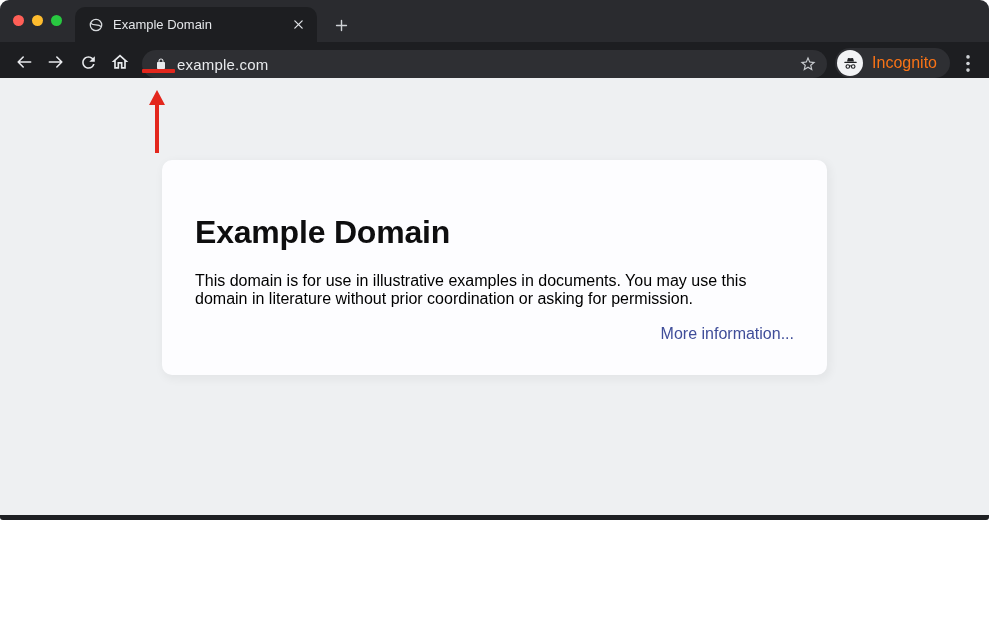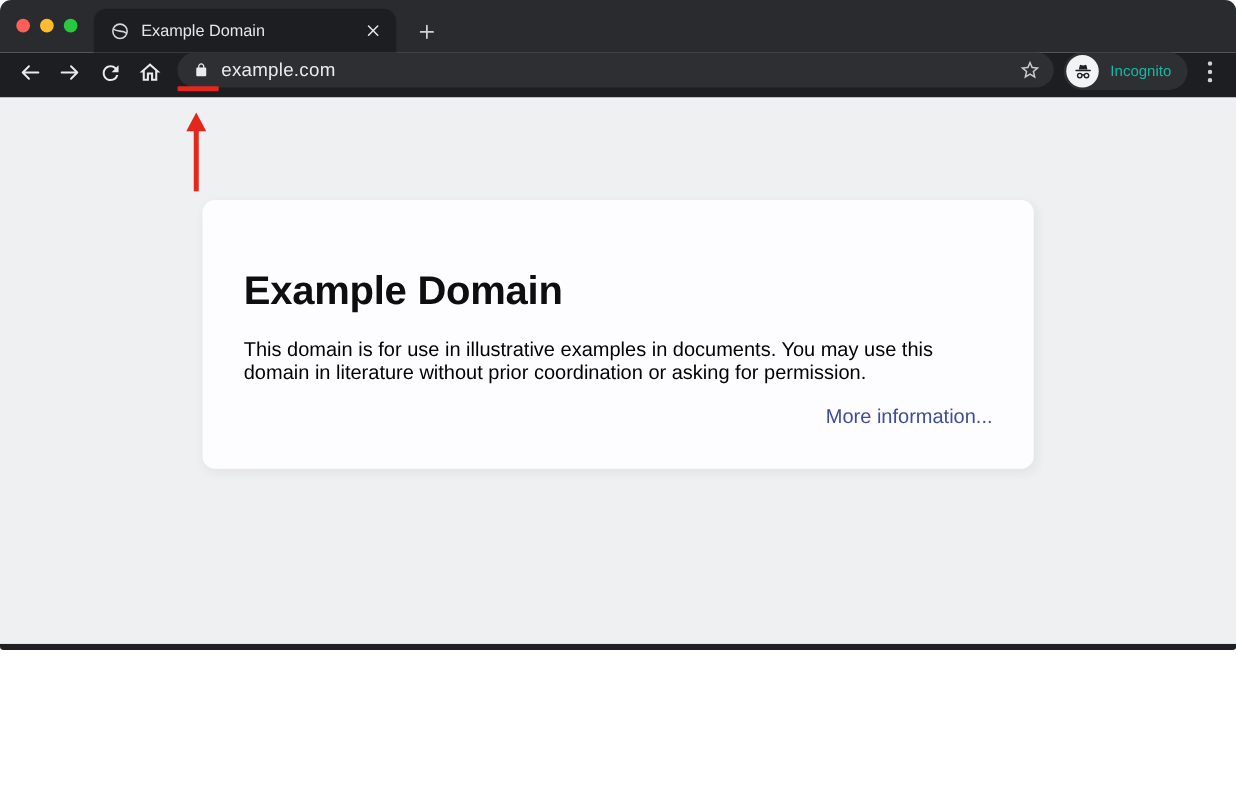--- a/index.html
+++ b/index.html
@@ -44,21 +44,21 @@
   .newtab {
     position: absolute; left: 327px; top: 11px;
     width: 28px; height: 28px; border-radius: 50%;
     display: flex; align-items: center; justify-content: center;
   }
 
   
   .toolbar {
     height: 36px; flex: none;
     background: #1d1e21;
-    display: flex; align-items: flex-start;
+    display: flex; align-items: flex-end;
     padding: 0 8px;
     position: relative;
   }
   .navbtn {
     width: 32px; height: 32px; flex: none;
     display: flex; align-items: center; justify-content: center;
     border-radius: 50%;
   }
   .addressbar {
     flex: 1; height: 28px;
@@ -79,21 +79,21 @@
     border-radius: 15px;
     display: flex; align-items: center;
     padding: 0 13px 0 2px; gap: 9px;
     margin-left: 4px;
   }
   .incog-circle {
     width: 26px; height: 26px; border-radius: 50%;
     background: #f2f3f5;
     display: flex; align-items: center; justify-content: center;
   }
-  .incog-label { color: #14b8a6; font-size: 12px; }
+  .incog-label { color: #f97316; font-size: 16px; }
 
   .kebab { width: 26px; height: 30px; margin-left: 5px; display: flex; align-items: center; justify-content: center; flex: none; }
 
   .red-underline {
     position: absolute; left: 142px; top: 27px;
     width: 33px; height: 4px;
     background: #e3271d; border-radius: 1px;
     z-index: 5;
   }
 

